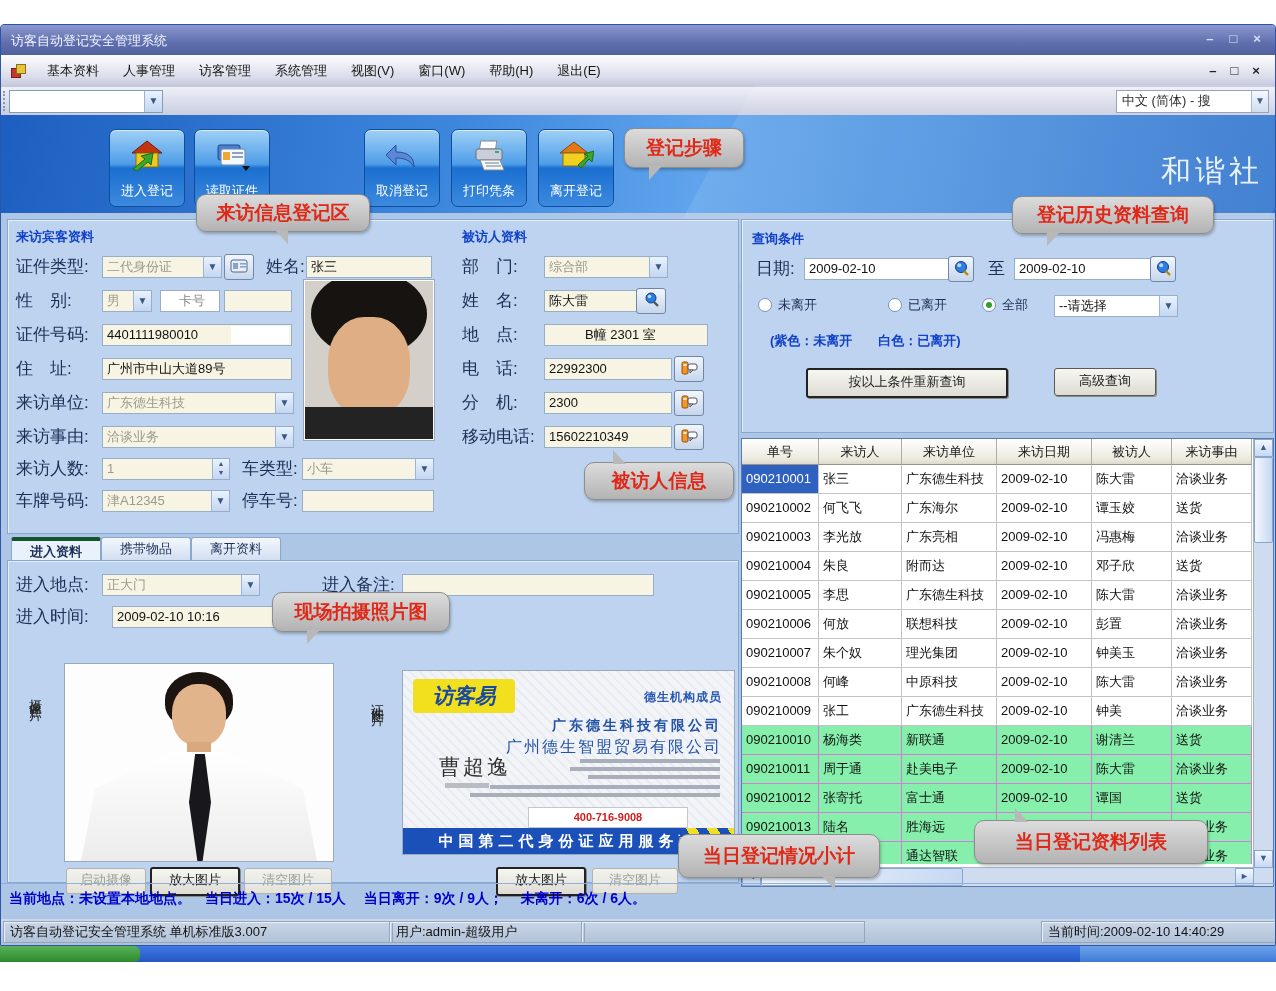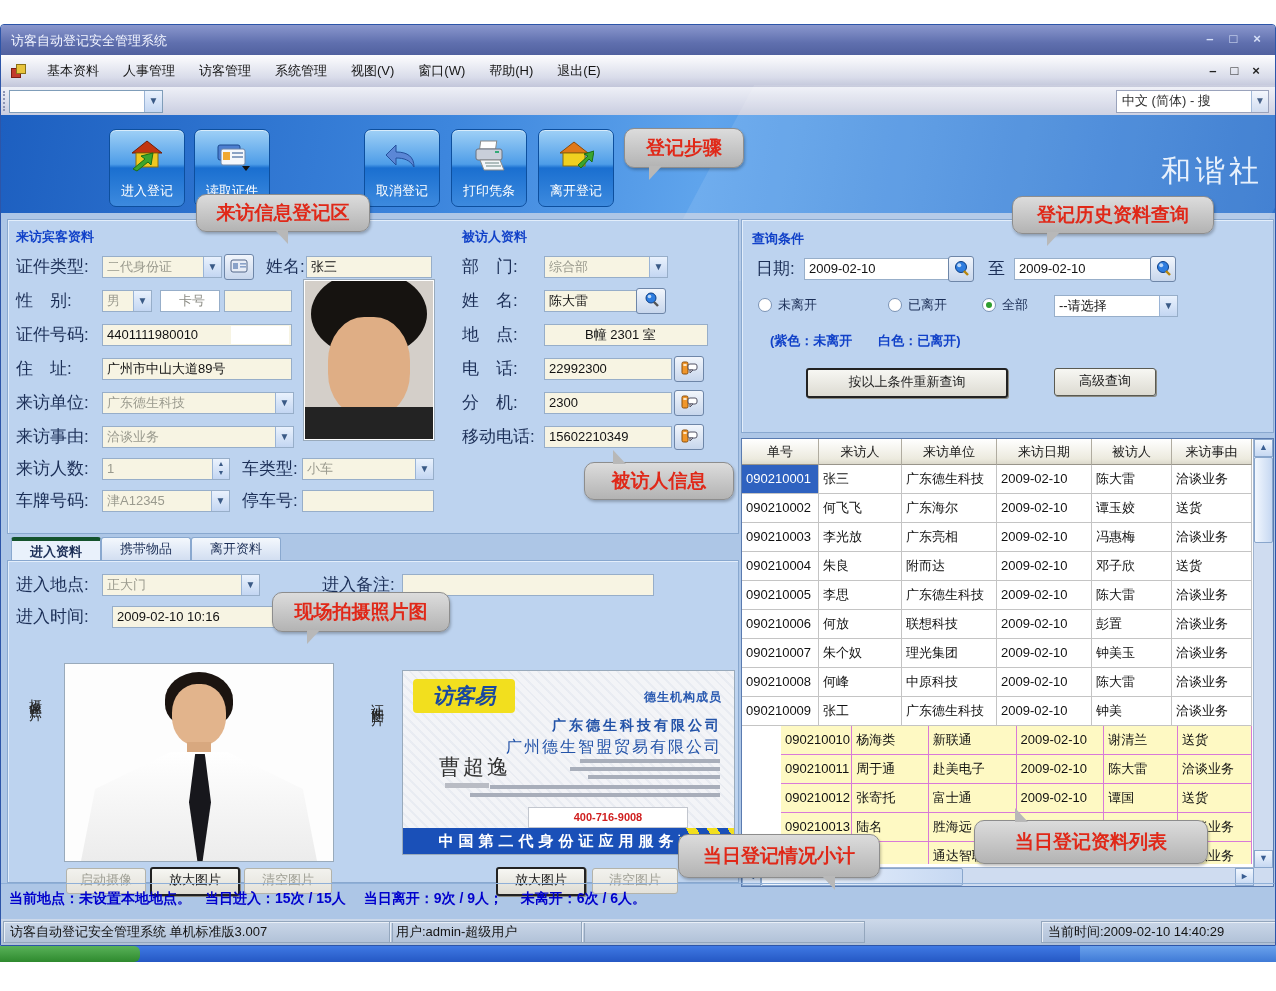--- a/index.html
+++ b/index.html
@@ -62,21 +62,21 @@
   .xpbtn.dis{color:#a0a096;border:1px solid #b3b3aa;box-shadow:none;background:linear-gradient(#f2f2ee,#e4e2da);}
   .note-blue{position:absolute;color:#1141c8;font-weight:bold;font-size:13px;}
   
   .tablebox{position:absolute;left:740px;top:413px;width:531px;height:447px;background:#fff;border:1px solid #5a7bb0;}
   .thead{position:absolute;left:0;top:0;height:26px;display:flex;width:510px;}
   .hcell{background:linear-gradient(#ffffff,#eceade 80%,#dcd9cc);border-right:1px solid #b0aca0;border-bottom:1px solid #98948a;
       font-size:13px;line-height:25px;text-align:center;color:#1a1a1a;overflow:hidden;white-space:nowrap;}
   .tbody{position:absolute;left:0;top:26px;width:510px;height:399px;overflow:hidden;}
   .trow{display:flex;height:29px;background:#fff;}
   .tcell{border-right:1px solid #c4c4c4;border-bottom:1px solid #c4c4c4;font-size:13px;line-height:28px;padding-left:4px;overflow:hidden;white-space:nowrap;}
-  .trow.purple{background:#fef9c3;margin-left:39px;}
+  .trow.purple{background:#86efac;}
   .trow.purple .tcell{border-color:#d87ad8;}
   .tcell.sel{background:#2f62c0;color:#fff;}
   .vscroll{position:absolute;right:0;top:0;width:19px;height:429px;background:#cfdcf0;border-left:1px solid #a0b4d0;}
   .hscroll{position:absolute;left:0;bottom:0;width:512px;height:18px;background:#cfdcf0;border-top:1px solid #a0b4d0;}
   .sbtn{position:absolute;background:linear-gradient(#f2f7fe,#c6d8f2);border:1px solid #89a6cc;color:#3a5e92;text-align:center;font-size:9px;}
   .sthumb{position:absolute;background:linear-gradient(90deg,#f2f7fe,#c6d8f2);border:1px solid #89a6cc;border-radius:2px;}
   .scorner{position:absolute;right:0;bottom:0;width:19px;height:18px;background:#cfdcf0;}
   
   .tab{position:absolute;top:0;height:24px;line-height:22px;text-align:center;font-size:13px;color:#1c2f57;
       background:linear-gradient(#f4f8fd,#cfdcf0);border:1px solid #89a8cf;border-bottom:none;border-radius:3px 3px 0 0;}

